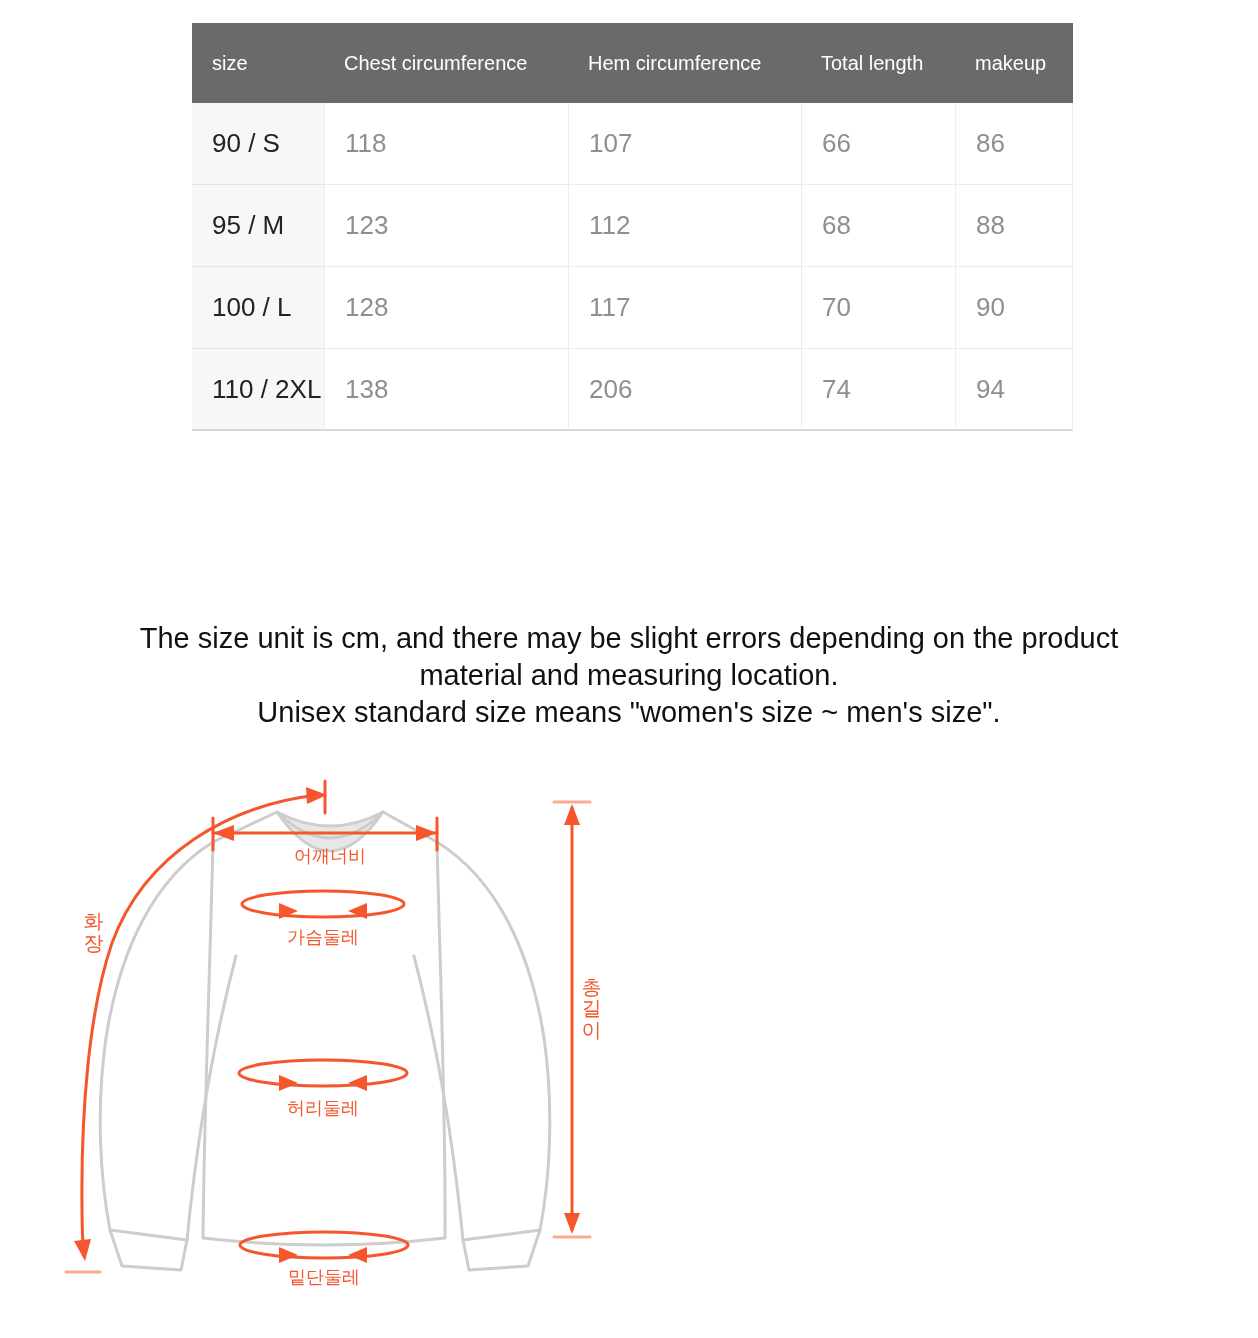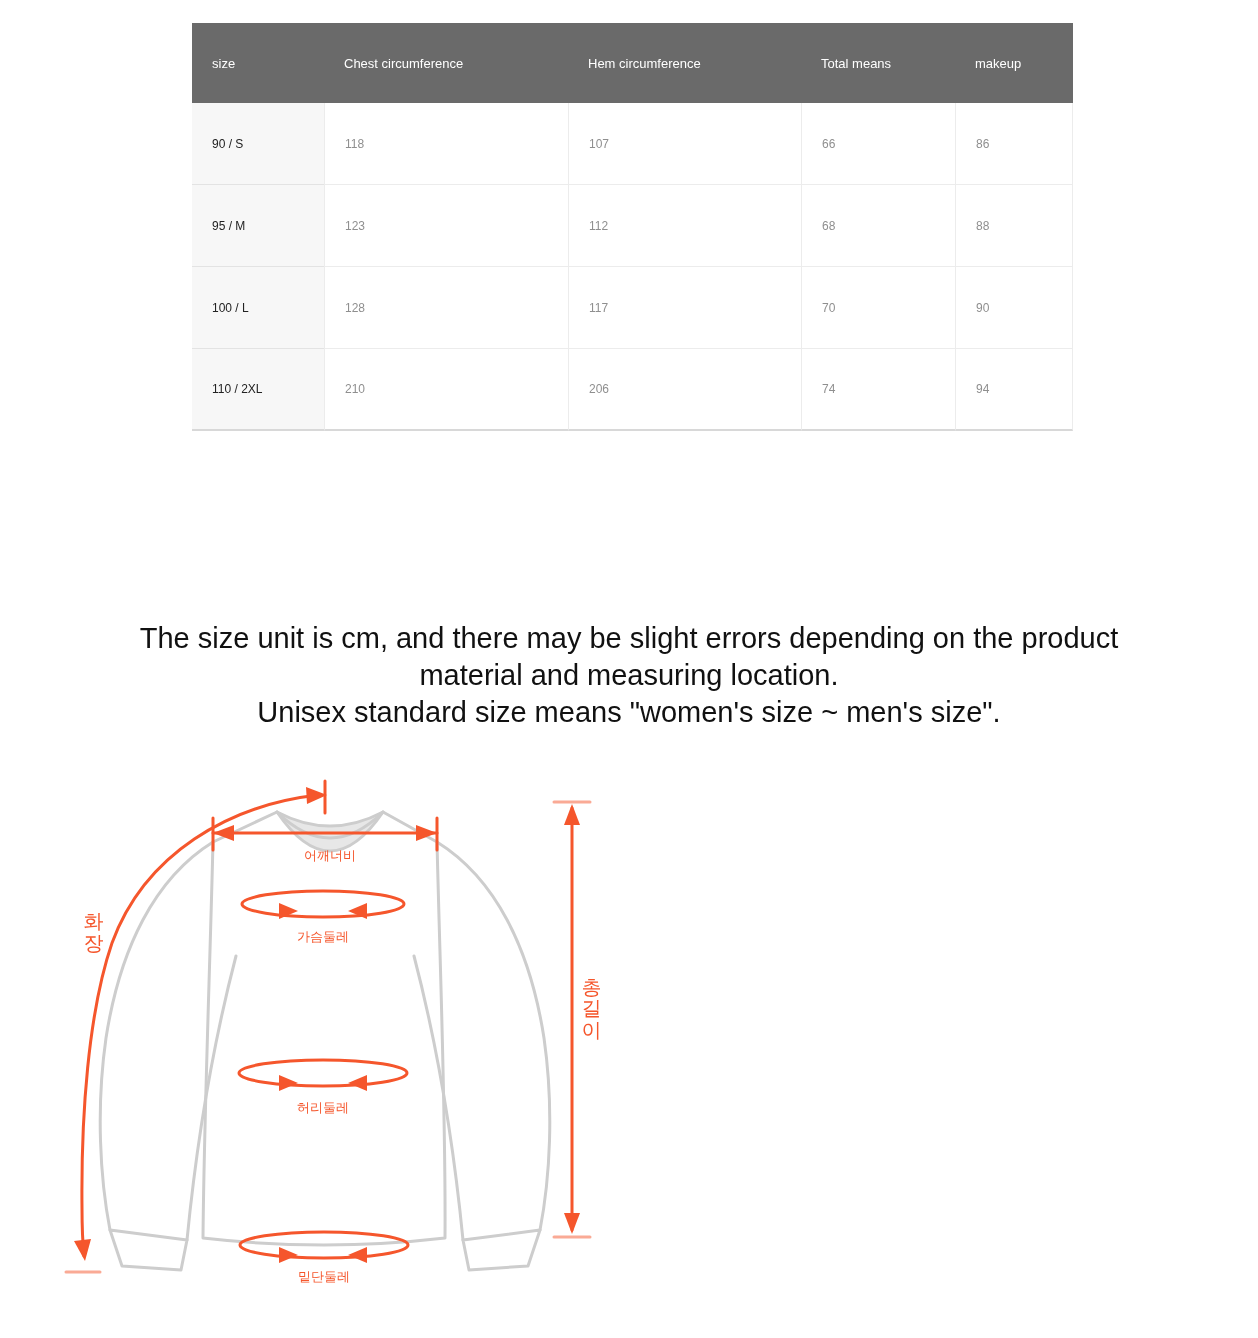--- a/index.html
+++ b/index.html
@@ -13,29 +13,29 @@
     overflow: hidden;
   }
 
   
   .size-table-wrap { position: absolute; left: 192px; top: 23px; }
   table.size-table { border-collapse: separate; border-spacing: 0; table-layout: fixed; width: 881px; }
   .size-table thead th {
     background: #6a6a6a;
     color: #ffffff;
     font-weight: 400;
-    font-size: 13px;
+    font-size: 20px;
     text-align: left;
     height: 80px;
     padding-left: 20px;
     vertical-align: middle;
   }
   .size-table tbody td {
     height: 82px;
-    font-size: 12px;
+    font-size: 26px;
     padding-left: 20px;
     vertical-align: middle;
     border-bottom: 1px solid #ececec;
     background: #ffffff;
     color: #8f8f8f;
   }
   .size-table tbody td.row-label {
     background: #f7f7f7;
     color: #222222;
     border-bottom: 1px solid #e3e3e3;
@@ -56,21 +56,21 @@
     line-height: 37px;
     color: #111111;
   }
 
   
   .diagram { position: absolute; left: 40px; top: 778px; width: 620px; height: 560px; }
   .diagram svg { position: absolute; left: 0; top: 0; }
   .dlabel {
     position: absolute;
     color: #f5562c;
-    font-size: 13px;
+    font-size: 18px;
     line-height: 24px;
     white-space: nowrap;
   }
   .dlabel.center { width: 160px; text-align: center; }
   .dlabel.vertical {
     writing-mode: vertical-rl;
     text-orientation: upright;
     letter-spacing: 2px;
     font-size: 20px;
   }
@@ -87,21 +87,21 @@
           <col style="width:244px">
           <col style="width:233px">
           <col style="width:154px">
           <col style="width:118px">
       </colgroup>
       <thead>
         <tr>
           <th>size</th>
           <th>Chest circumference</th>
           <th>Hem circumference</th>
-          <th>Total means</th>
+          <th>Total length</th>
           <th>makeup</th>
         </tr>
       </thead>
       <tbody>
         <tr>
           <td class="row-label">90 / S</td>
           <td class="val">118</td>
           <td class="val">107</td>
           <td class="val">66</td>
           <td class="val">86</td>
@@ -115,21 +115,21 @@
         </tr>
         <tr>
           <td class="row-label">100 / L</td>
           <td class="val">128</td>
           <td class="val">117</td>
           <td class="val">70</td>
           <td class="val">90</td>
         </tr>
         <tr>
           <td class="row-label">110 / 2XL</td>
-          <td class="val">210</td>
+          <td class="val">138</td>
           <td class="val">206</td>
           <td class="val">74</td>
           <td class="val">94</td>
         </tr>
       </tbody>
     </table>
   </div>
 
   <div class="notes">
     <div>The size unit is cm, and there may be slight errors depending on the product material and measuring location.</div>

